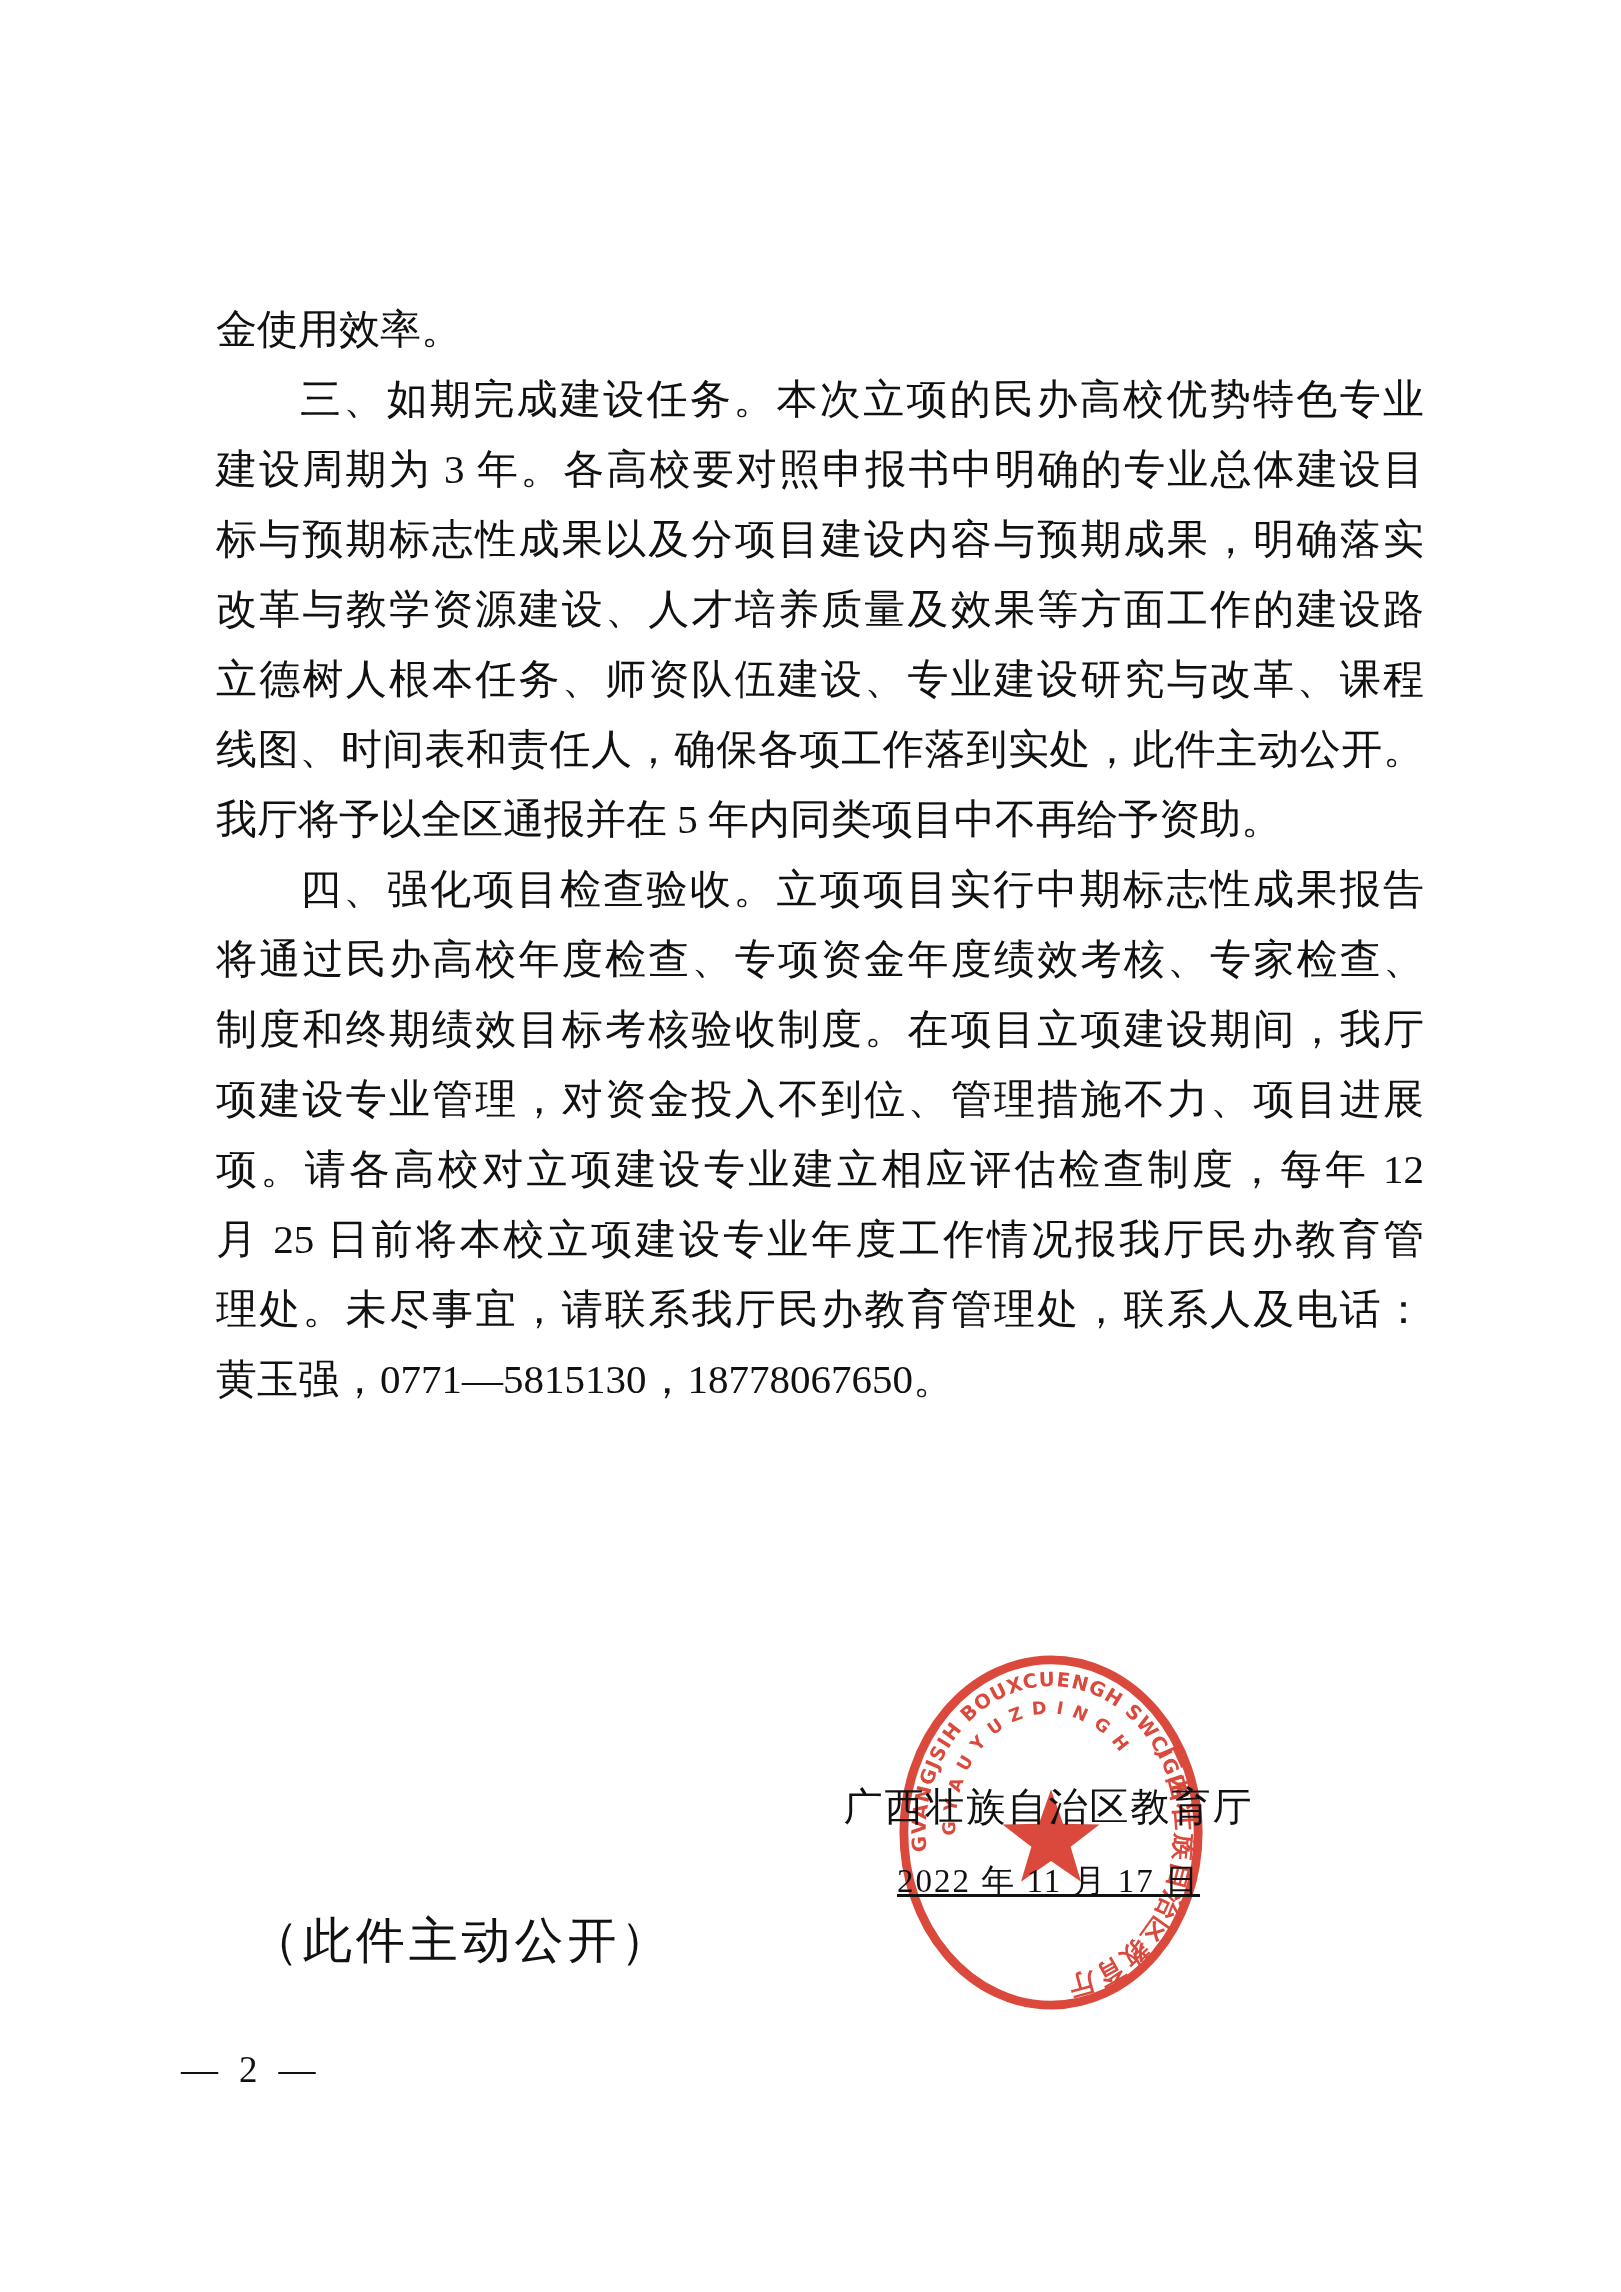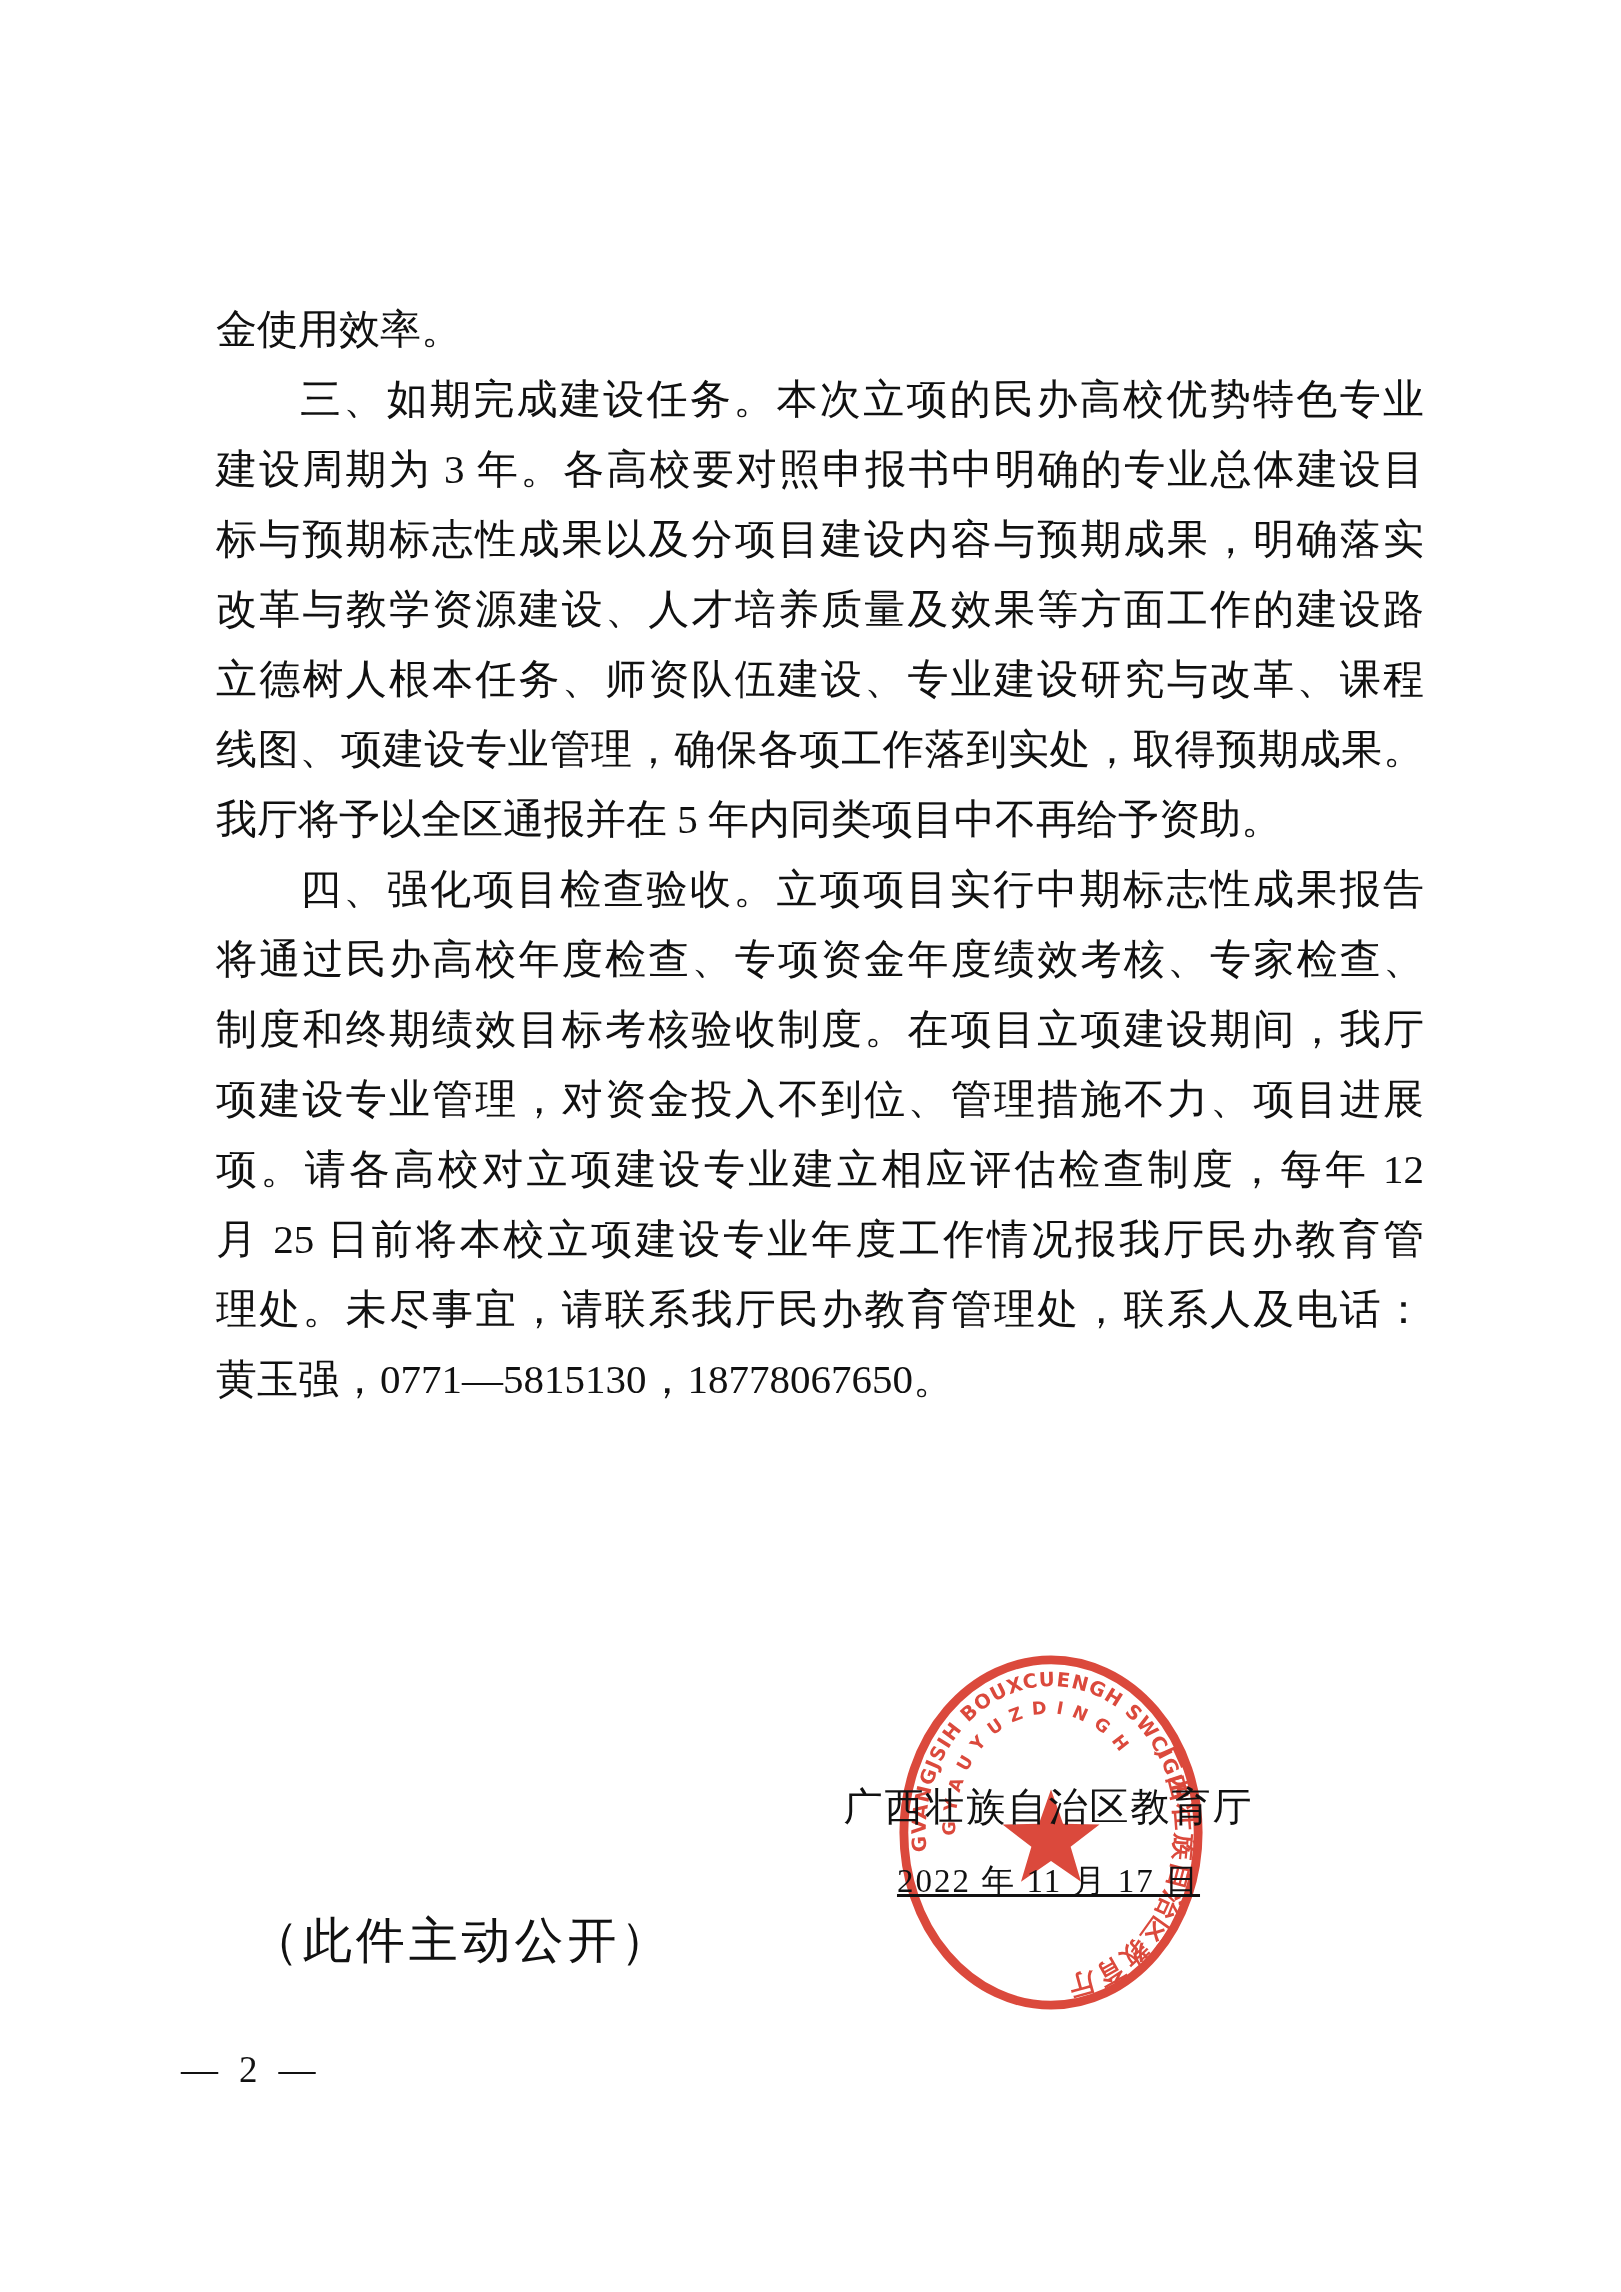--- a/index.html
+++ b/index.html
@@ -94,21 +94,21 @@
 
 <div class="page">
 
   <div class="body-text">
       <div class="line">金使用效率。</div>
       <div class="line justify indent">三、如期完成建设任务。本次立项的民办高校优势特色专业</div>
       <div class="line justify">建设周期为 3 年。各高校要对照申报书中明确的专业总体建设目</div>
       <div class="line justify">标与预期标志性成果以及分项目建设内容与预期成果，明确落实</div>
       <div class="line justify">改革与教学资源建设、人才培养质量及效果等方面工作的建设路</div>
       <div class="line justify">立德树人根本任务、师资队伍建设、专业建设研究与改革、课程</div>
-      <div class="line justify">线图、项建设专业管理，确保各项工作落到实处，取得预期成果。</div>
+      <div class="line justify">线图、时间表和责任人，确保各项工作落到实处，此件主动公开。</div>
       <div class="line">我厅将予以全区通报并在 5 年内同类项目中不再给予资助。</div>
       <div class="line justify indent">四、强化项目检查验收。立项项目实行中期标志性成果报告</div>
       <div class="line justify">将通过民办高校年度检查、专项资金年度绩效考核、专家检查、</div>
       <div class="line justify">制度和终期绩效目标考核验收制度。在项目立项建设期间，我厅</div>
       <div class="line justify">项建设专业管理，对资金投入不到位、管理措施不力、项目进展</div>
       <div class="line justify">项。请各高校对立项建设专业建立相应评估检查制度，每年 12</div>
       <div class="line justify">月 25 日前将本校立项建设专业年度工作情况报我厅民办教育管</div>
       <div class="line justify">理处。未尽事宜，请联系我厅民办教育管理处，联系人及电话：</div>
       <div class="line">黄玉强，0771—5815130，18778067650。</div>
     </div>

